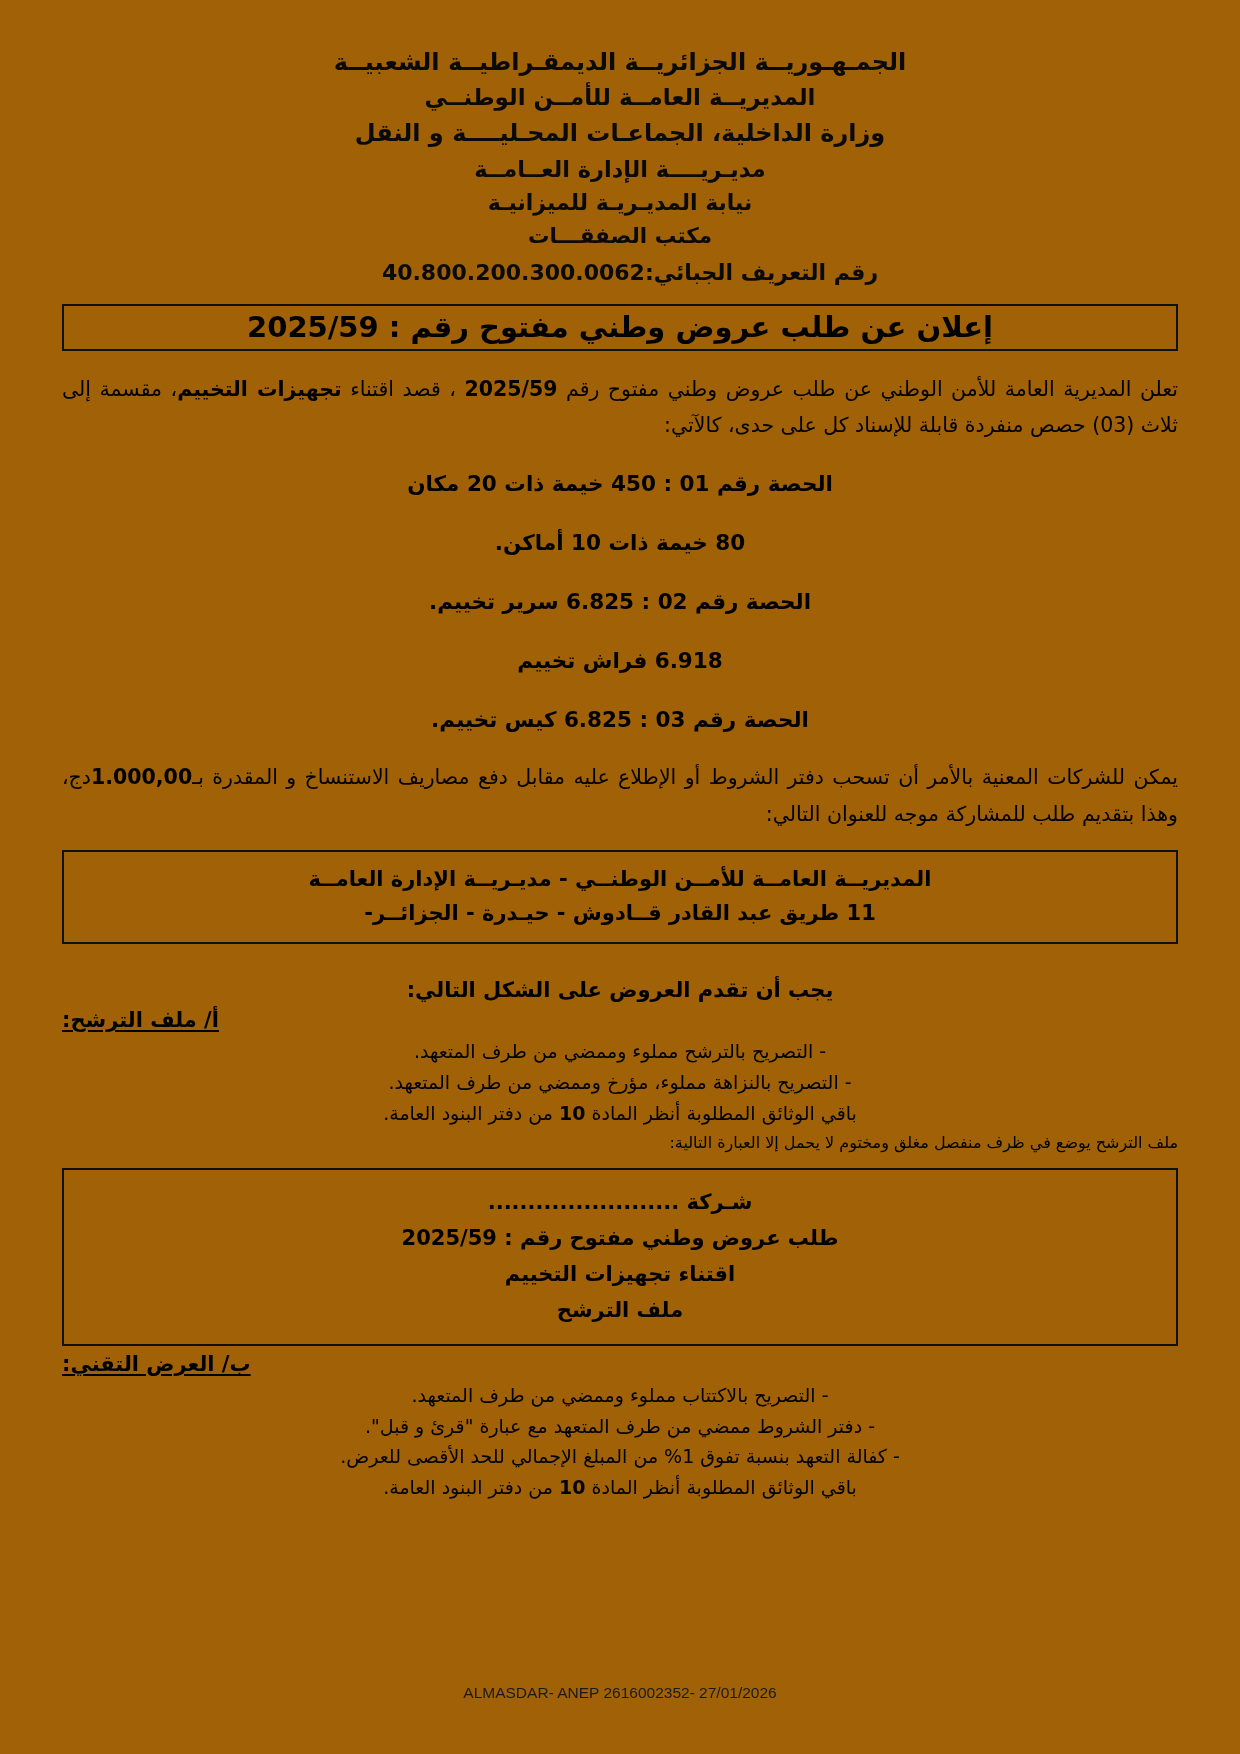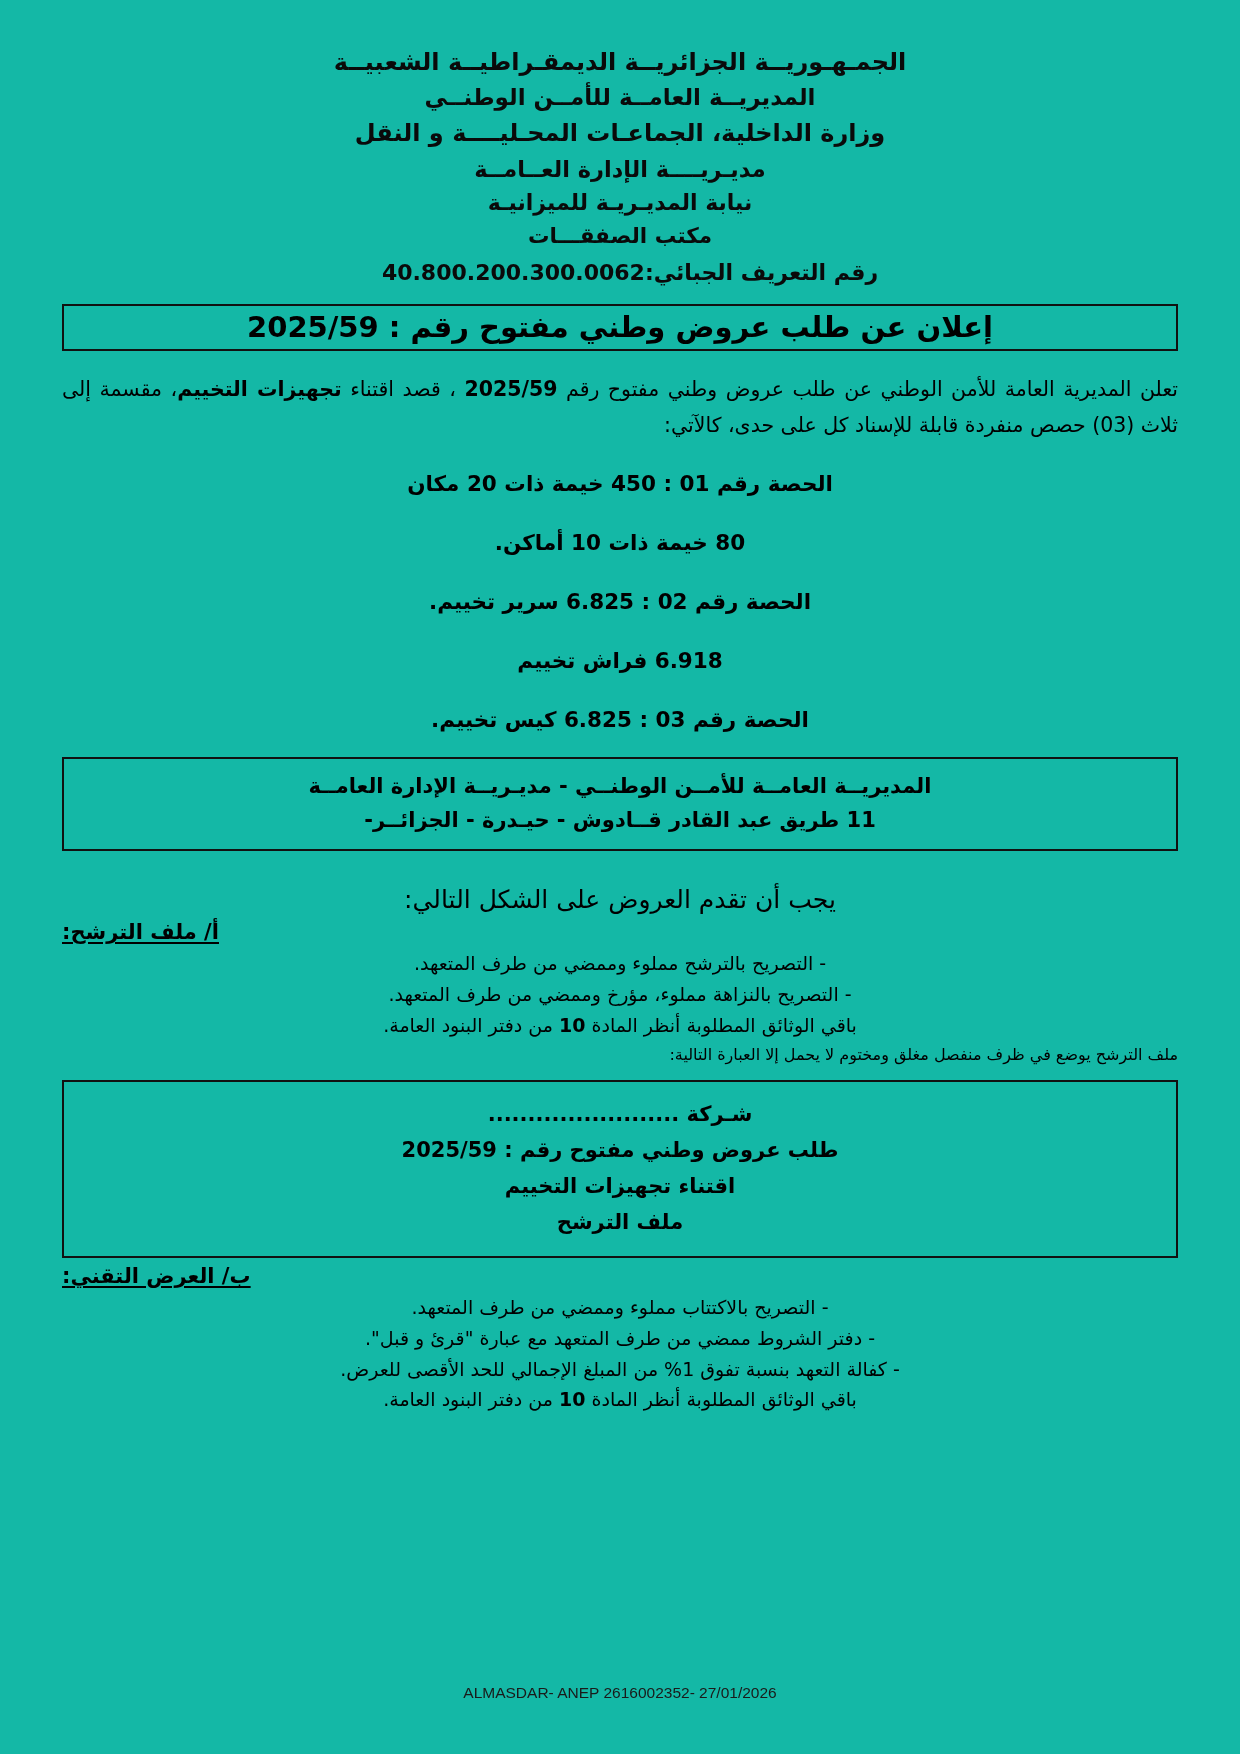--- a/index.html
+++ b/index.html
@@ -9,21 +9,21 @@
   }
   body {
     font-family: "DejaVu Sans", "Liberation Sans", sans-serif;
     color: #000000;
   }
   .page {
     position: relative;
     width: 1240px;
     height: 1754px;
     margin: 0 auto;
-    background: #14b8a6;
+    background: #a16207;
     box-sizing: border-box;
     padding: 0;
     overflow: hidden;
   }
 
   
   .letterhead {
     margin-top: 44px;
     text-align: center;
     direction: rtl;
@@ -103,22 +103,23 @@
   .address-box .addr-line {
     font-weight: bold;
     font-size: 21px;
     line-height: 1.62;
     white-space: nowrap;
   }
 
   .center-note {
     margin-top: 34px;
     text-align: center;
-    font-size: 25px;
-    direction: rtl;
+    font-size: 21px;
+    direction: rtl;
+    font-weight: bold;
   }
 
   .section-head {
     margin-top: 6px;
     text-align: left;
     font-weight: bold;
     font-size: 21px;
     direction: rtl;
   }
   .section-head span {
@@ -198,20 +199,23 @@
     </div>
 
     <div class="lots">
       <div class="lot-line">الحصة رقم 01 : 450 خيمة ذات 20 مكان</div>
       <div class="lot-line">80 خيمة ذات 10 أماكن.</div>
       <div class="lot-line">الحصة رقم 02 : 6.825 سرير تخييم.</div>
       <div class="lot-line">6.918 فراش تخييم</div>
       <div class="lot-line">الحصة رقم 03 : 6.825 كيس تخييم.</div>
     </div>
 
+    <div class="para">
+      <span>يمكن للشركات المعنية بالأمر أن تسحب دفتر الشروط أو الإطلاع عليه مقابل دفع مصاريف الاستنساخ و المقدرة بـ</span><b>1.000,00</b><span>دج، وهذا بتقديم طلب للمشاركة موجه للعنوان التالي:</span>
+    </div>
   </div>
 
   <div class="framed address-box">
     <div class="addr-line">المديريــة العامــة للأمــن الوطنــي - مديـريــة الإدارة العامــة</div>
     <div class="addr-line">11 طريق عبد القادر قــادوش - حيـدرة - الجزائــر-</div>
   </div>
 
   <div class="body-wrap">
 
     <div class="center-note">يجب أن تقدم العروض على الشكل التالي:</div>

